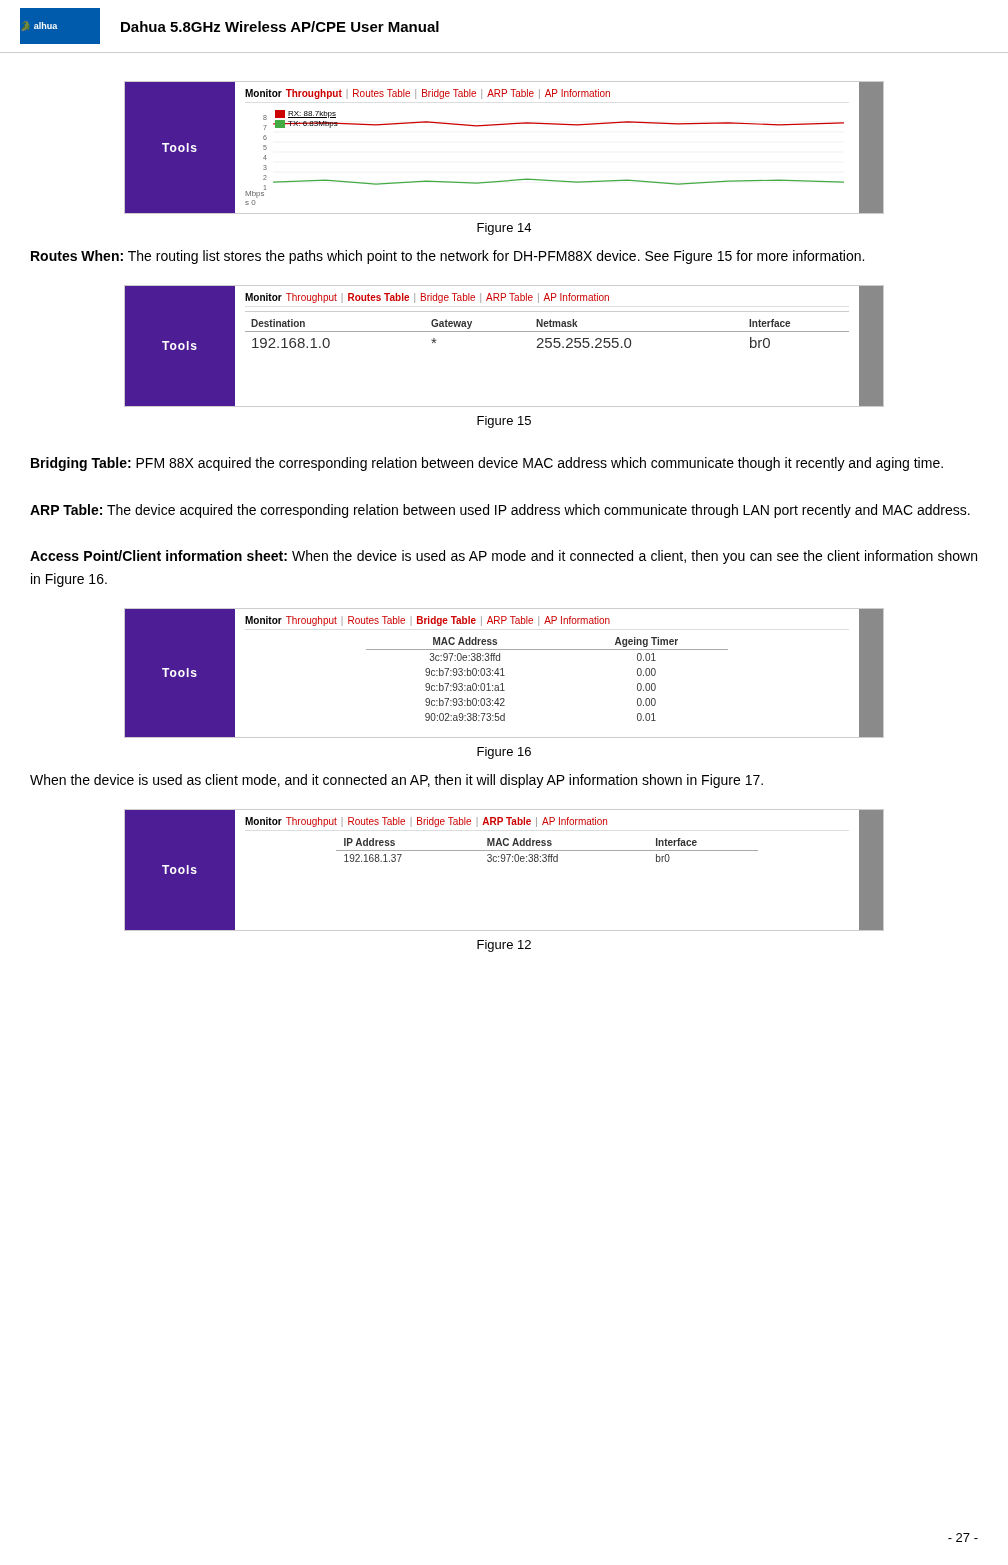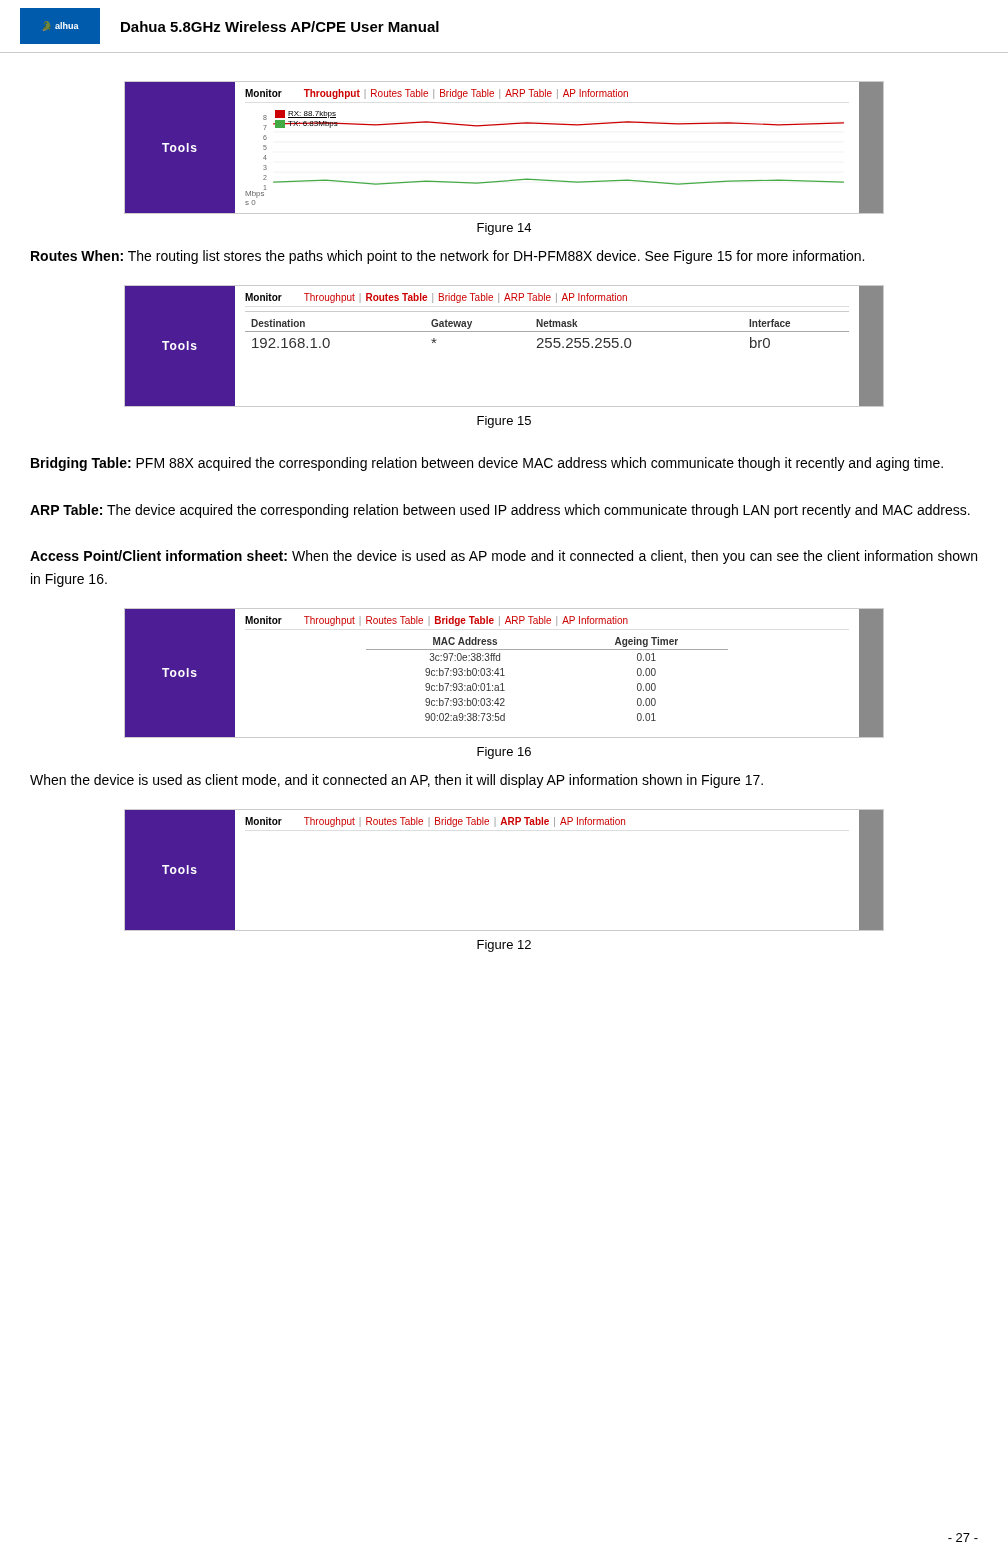--- a/index.html
+++ b/index.html
@@ -24,21 +24,21 @@
       display: flex;
       align-items: center;
       gap: 8px;
     }
     .logo-box {
       width: 80px;
       height: 36px;
       background: #005bac;
       display: flex;
       align-items: center;
-      justify-content: center;
+      justify-content: flex-start;
       color: #fff;
       font-size: 11px;
       font-weight: bold;
     }
     .header-title {
       font-size: 15px;
       font-weight: bold;
       margin-left: 20px;
     }
 
@@ -81,21 +81,21 @@
       gap: 4px;
       margin-bottom: 4px;
       font-size: 10px;
       color: #333;
       border-bottom: 1px solid #ddd;
       padding-bottom: 3px;
     }
     .ss-nav-label {
       font-weight: bold;
       color: #000;
-      margin-right: 18px;
+      margin-right: 0;
     }
     .ss-nav-link {
       color: #c00;
       cursor: pointer;
     }
     .ss-nav-sep {
       color: #999;
     }
     .ss-nav-link.active {
       color: #c00;
@@ -459,20 +459,38 @@
           <span class="ss-nav-link">Throughput</span>
           <span class="ss-nav-sep">|</span>
           <span class="ss-nav-link">Routes Table</span>
           <span class="ss-nav-sep">|</span>
           <span class="ss-nav-link">Bridge Table</span>
           <span class="ss-nav-sep">|</span>
           <span class="ss-nav-link active">ARP Table</span>
           <span class="ss-nav-sep">|</span>
           <span class="ss-nav-link">AP Information</span>
         </div>
+        <div class="arp-table-area">
+          <table>
+            <thead>
+              <tr>
+                <th>IP Address</th>
+                <th>MAC Address</th>
+                <th>Interface</th>
+              </tr>
+            </thead>
+            <tbody>
+              <tr>
+                <td>192.168.1.37</td>
+                <td>3c:97:0e:38:3ffd</td>
+                <td>br0</td>
+              </tr>
+            </tbody>
+          </table>
+        </div>
       </div>
       <div class="ss-right-bar"></div>
     </div>
   </div>
 
   <div class="figure-caption">Figure 12</div>
 
 </div>
 
 <div class="page-number">- 27 -</div>

